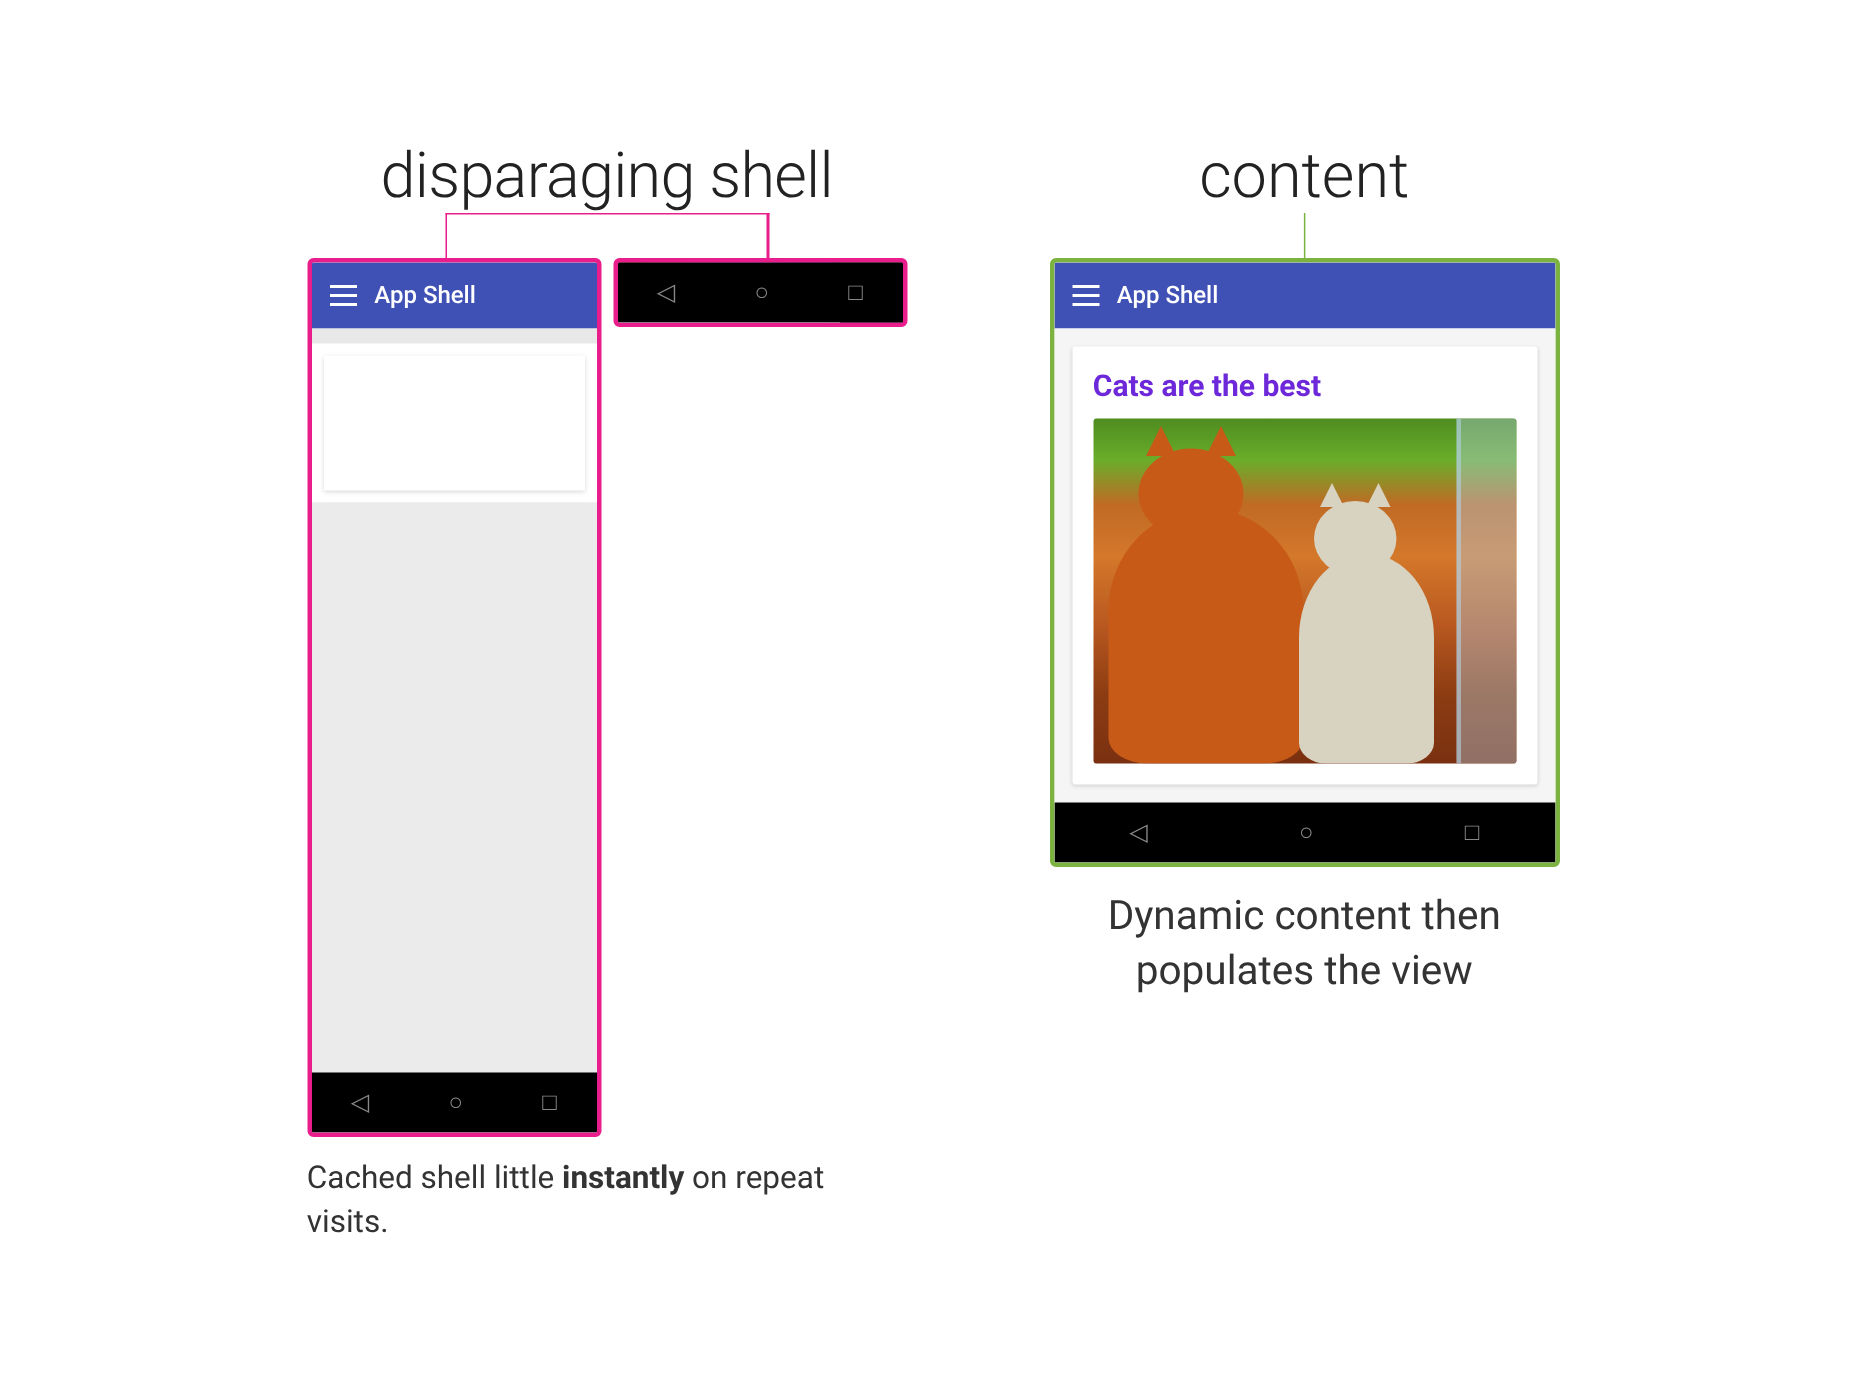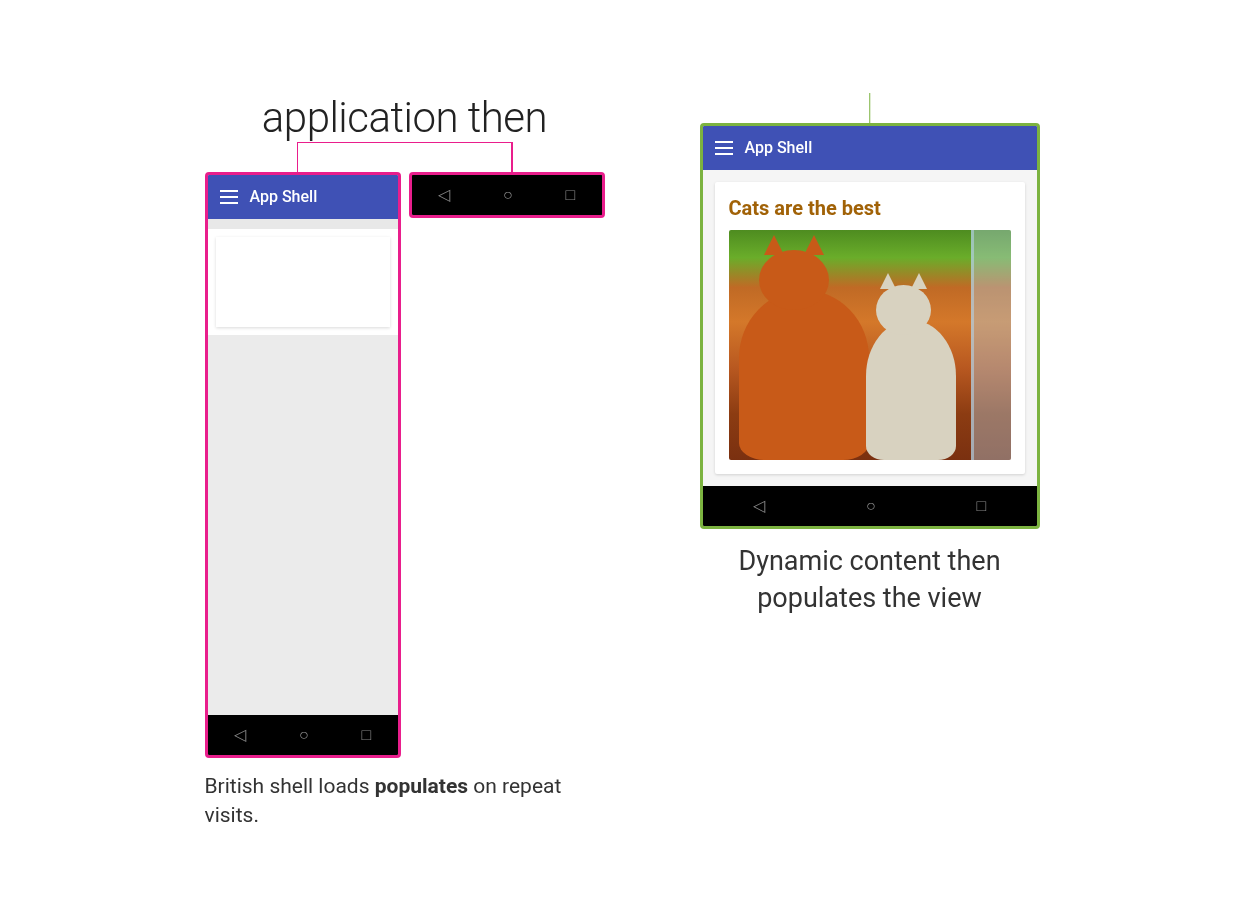--- a/index.html
+++ b/index.html
@@ -93,21 +93,21 @@
     }
 
   </style>
 </head>
 <body>
 
 <div class="main-layout">
 
   <div class="left-section">
 
-    <div style="font-size:42px; font-weight:300; color:#222; margin-bottom:0; text-align:center; letter-spacing:-0.5px;">application then</div>
+    <div style="font-size:42px; font-weight:300; color:#222; margin-bottom:0; text-align:center; letter-spacing:-0.5px;">disparaging shell</div>
 
     <div style="position:relative; width:408px; height:30px; margin-bottom:0;">
 
       <div style="position:absolute; top:0; left:96px; right:96px; height:1.5px; background:#e91e8c;"></div>
 
       <div style="position:absolute; top:0; left:96px; width:1.5px; height:30px; background:#e91e8c;"></div>
 
       <div style="position:absolute; top:0; right:96px; width:1.5px; height:30px; background:#e91e8c;"></div>
     </div>
 
@@ -161,45 +161,46 @@
 
         <div style="margin-top:auto; background:#000; height:40px; display:flex; align-items:center; justify-content:space-around; flex-shrink:0; position:relative; z-index:10;">
           <span class="nav-btn">◁</span>
           <span class="nav-btn">○</span>
           <span class="nav-btn">□</span>
         </div>
       </div>
     </div>
 
     <div style="font-size:21px; color:#333; text-align:left; margin-top:14px; max-width:400px; line-height:1.4;">
-      <span>British shell loads </span><strong>populates</strong><span> on repeat visits.</span>
+      <span>Cached shell little </span><strong>instantly</strong><span> on repeat visits.</span>
     </div>
   </div>
 
   <div class="right-section">
 
+    <div style="font-size:42px; font-weight:300; color:#222; margin-bottom:0; text-align:center;">content</div>
 
     <div style="position:relative; width:340px; height:30px;">
       <div style="position:absolute; top:0; left:50%; width:1.5px; height:30px; background:#7cb340; transform:translateX(-50%);"></div>
     </div>
 
     <div style="width:340px; display:flex; flex-direction:column; border:3px solid #7cb340; border-radius:4px; overflow:hidden; background:#fff;">
 
       <div class="phone-navbar">
         <div class="hamburger-icon">
           <span></span>
           <span></span>
           <span></span>
         </div>
         <span class="navbar-title">App Shell</span>
       </div>
 
       <div style="background:#f5f5f5; padding:12px; flex:1;">
         <div style="background:#fff; border-radius:2px; padding:14px; box-shadow:0 1px 3px rgba(0,0,0,0.15);">
-          <h2 style="font-size:20px; font-weight:700; color:#a16207; margin-bottom:10px; line-height:1.2;">Cats are the best</h2>
+          <h2 style="font-size:20px; font-weight:700; color:#6d28d9; margin-bottom:10px; line-height:1.2;">Cats are the best</h2>
 
           <div style="width:100%; height:230px; background:linear-gradient(180deg,#4e8c20 0%,#6aad2a 12%,#c06a25 25%,#d4782a 40%,#b85820 60%,#8c3c12 80%,#7a3010 100%); border-radius:2px; position:relative; overflow:hidden;">
 
             <div style="position:absolute; right:0; top:0; width:40px; height:100%; background:rgba(180,210,230,0.4); border-left:3px solid rgba(180,210,230,0.6);"></div>
 
             <div style="position:absolute; bottom:0; left:10px; width:130px; height:170px; background:#c85a18; border-radius:50% 50% 20% 20% / 40% 40% 10% 10%;">
 
               <div style="position:absolute; top:-40px; left:20px; width:70px; height:60px; background:#c85a18; border-radius:50%;">
 
                 <div style="position:absolute; top:-15px; left:5px; width:0; height:0; border-left:10px solid transparent; border-right:10px solid transparent; border-bottom:20px solid #c85a18;"></div>

